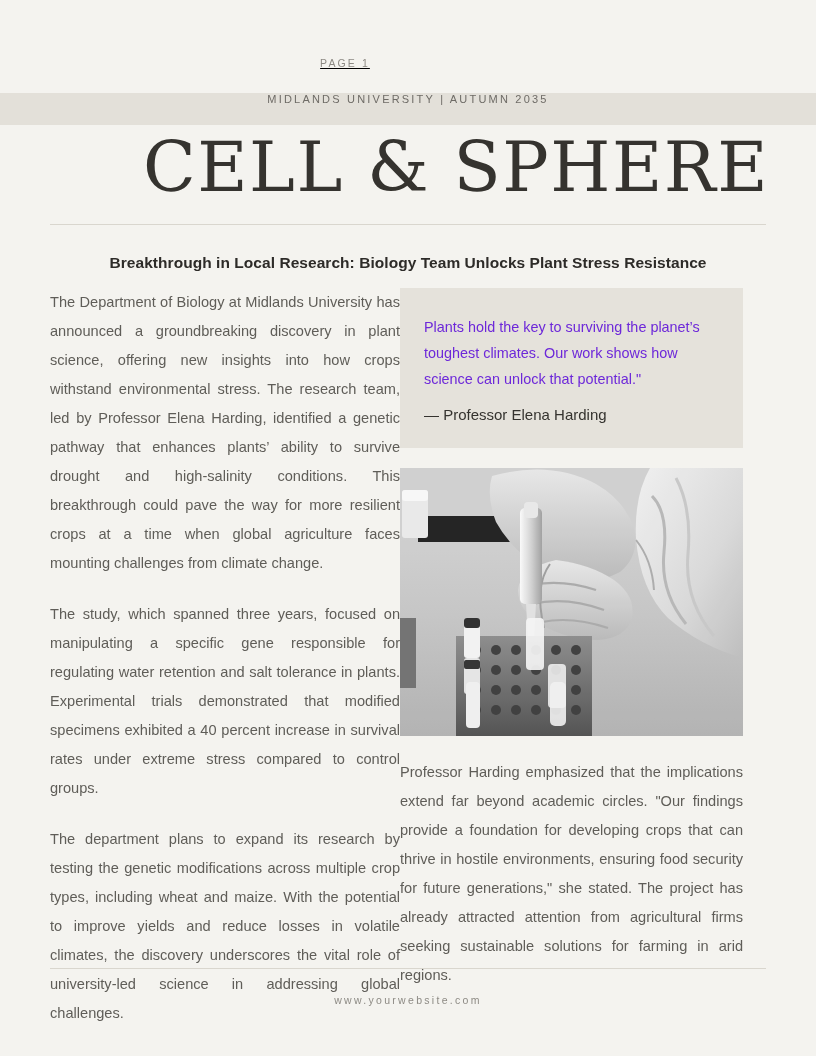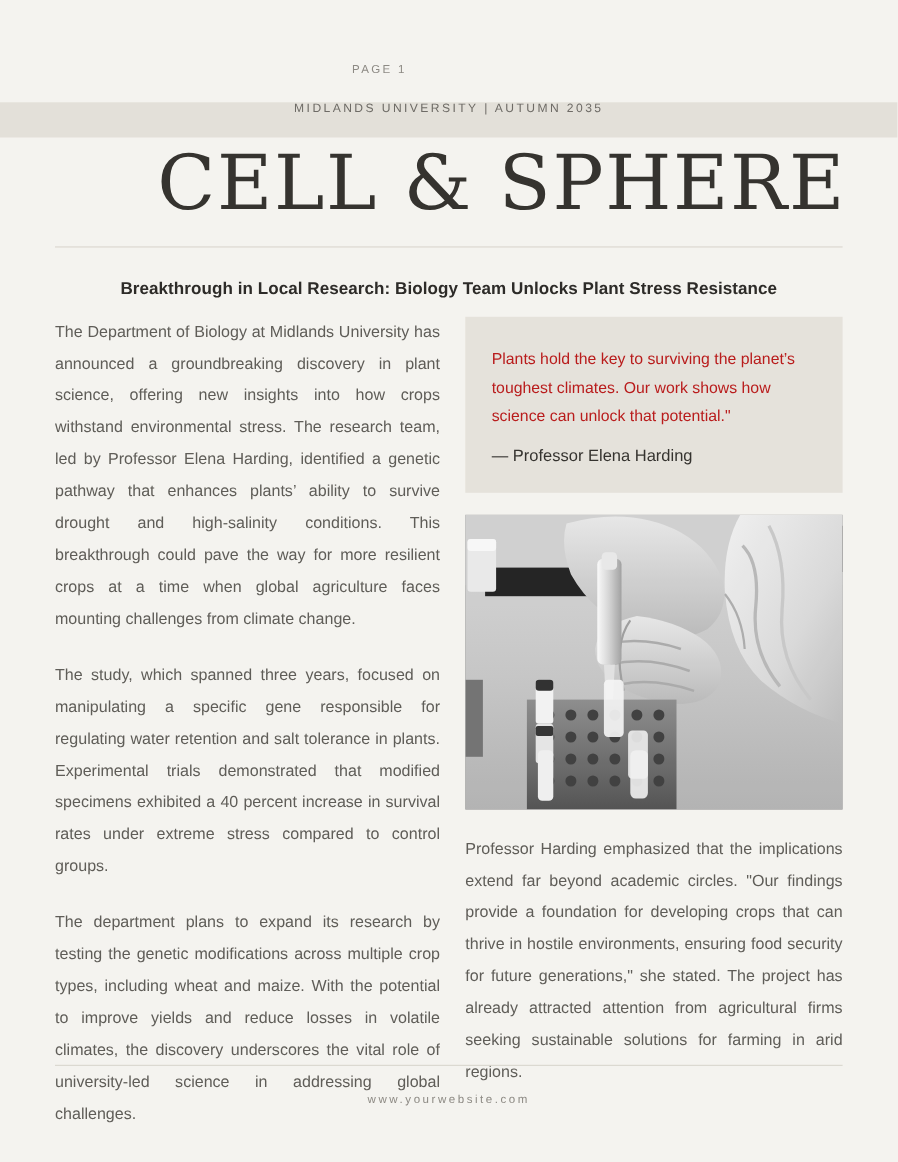--- a/index.html
+++ b/index.html
@@ -16,20 +16,21 @@
     position: relative;
   }
 
   
   .page {
     width: 690px;
     height: 1056px;
     background: #f4f3ef;
     position: relative;
     box-sizing: border-box;
+    text-decoration: underline;
   }
 
   
   .page-number {
     text-align: center;
     font-size: 10.5px;
     letter-spacing: 2.1px;
     color: #8d8a84;
     padding-top: 57px;
     text-transform: uppercase;
@@ -100,21 +101,20 @@
     line-height: 22px;
   }
 
   
   .columns {
     position: absolute;
     top: 288px;
     left: 50px;
     width: 716px;
     display: flex;
-    gap: 23px;
     align-items: flex-start;
   }
   .col-left  { width: 350px; flex: 0 0 350px; }
   .col-right { width: 343px; flex: 0 0 343px; }
 
   
   .body-p {
     font-size: 14.6px;
     line-height: 29px;
     color: #5f5d58;
@@ -128,21 +128,21 @@
   .quote-box {
     background: #e5e2db;
     padding: 26px 24px 22px 24px;
     box-sizing: border-box;
     width: 343px;
     margin-bottom: 20px;
   }
   .quote-text {
     font-size: 14.4px;
     line-height: 26px;
-    color: #b91c1c;
+    color: #6d28d9;
     margin: 0 0 12px 0;
   }
   .quote-attrib {
     font-size: 15px;
     line-height: 22px;
     color: #35332f;
     margin: 0;
   }
 
   

